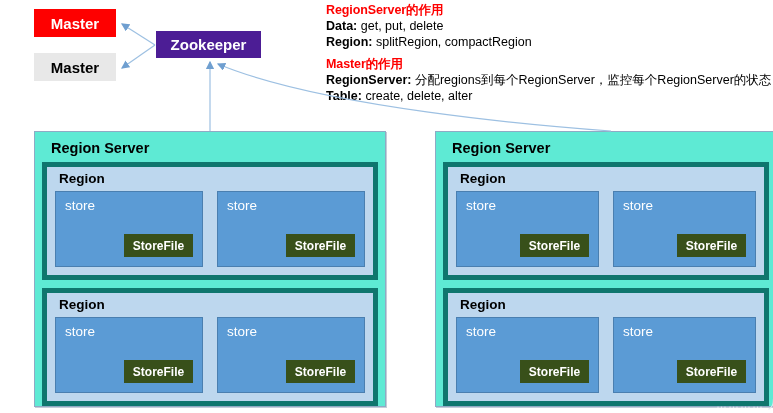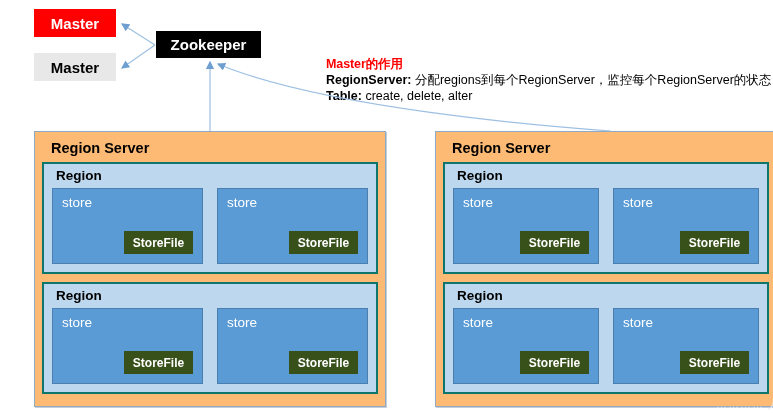--- a/index.html
+++ b/index.html
@@ -39,21 +39,21 @@
   #master-standby {
     left: 11px; top: 53px;
     width: 82px; height: 28px;
     background: #e8e8e8;
     color: #000000;
     font-size: 15px;
   }
   #zookeeper {
     left: 133px; top: 31px;
     width: 105px; height: 27px;
-    background: #000000;
+    background: #4c1d95;
     color: #ffffff;
     font-size: 15px;
   }
 
   
   .anno-block {
     position: absolute;
     line-height: 16px;
     font-size: 12.5px;
     color: #000000;
@@ -68,40 +68,40 @@
     letter-spacing: -0.1px;
   }
   .anno-row { font-size: 12.5px; }
   .anno-key { font-weight: bold; }
   .anno-val { font-weight: normal; }
 
   
   .region-server {
     position: absolute;
     box-sizing: border-box;
-    background: #fdba74;
+    background: #5eead4;
     border: 1px solid #8faac4;
     box-shadow: 1px 1px 0 #c4cdd8;
     padding: 6px 7px 7px 7px;
   }
   #rs-left  { left: 11px;  top: 131px; width: 352px; height: 276px; }
   #rs-right { left: 412px; top: 131px; width: 342px; height: 276px; }
 
   .rs-title {
     font-size: 14.5px;
     font-weight: bold;
     color: #000000;
     margin: 2px 0 6px 9px;
     line-height: 16px;
   }
 
   .region {
     box-sizing: border-box;
     background: #bdd7ee;
-    border: 2px solid #0f766e;
+    border: 5px solid #0f766e;
     padding: 3px 8px 8px 8px;
     margin-bottom: 8px;
   }
   .region:last-child { margin-bottom: 0; }
 
   .region-title {
     font-size: 13.5px;
     font-weight: bold;
     color: #000000;
     margin: 1px 0 4px 4px;
@@ -164,20 +164,31 @@
 <body>
 
 <div id="canvas">
 
   <div class="node" id="master-active">Master</div>
 
   <div class="node" id="master-standby">Master</div>
 
   <div class="node" id="zookeeper">Zookeeper</div>
 
+  <div class="anno-block" id="anno-regionserver">
+    <div class="anno-title">RegionServer的作用</div>
+    <div class="anno-row">
+      <span class="anno-key">Data:</span>
+      <span class="anno-val">get, put, delete</span>
+    </div>
+    <div class="anno-row">
+      <span class="anno-key">Region:</span>
+      <span class="anno-val">splitRegion, compactRegion</span>
+    </div>
+  </div>
 
   <div class="anno-block" id="anno-master">
     <div class="anno-title">Master的作用</div>
     <div class="anno-row">
       <span class="anno-key">RegionServer:</span>
       <span class="anno-val">分配regions到每个RegionServer，监控每个RegionServer的状态</span>
     </div>
     <div class="anno-row">
       <span class="anno-key">Table:</span>
       <span class="anno-val">create, delete, alter</span>

